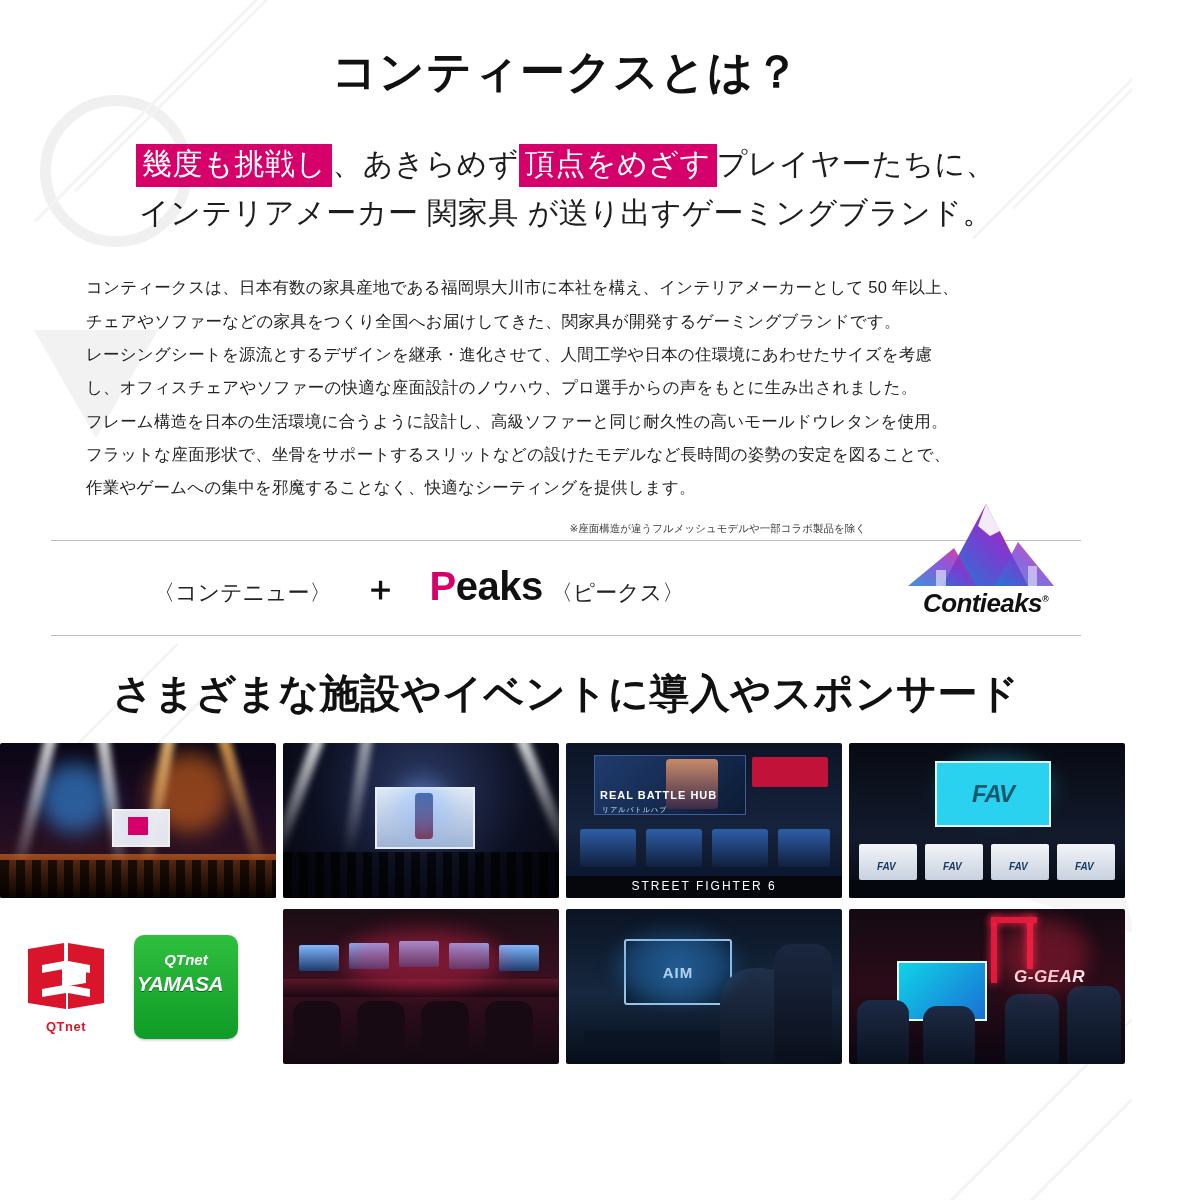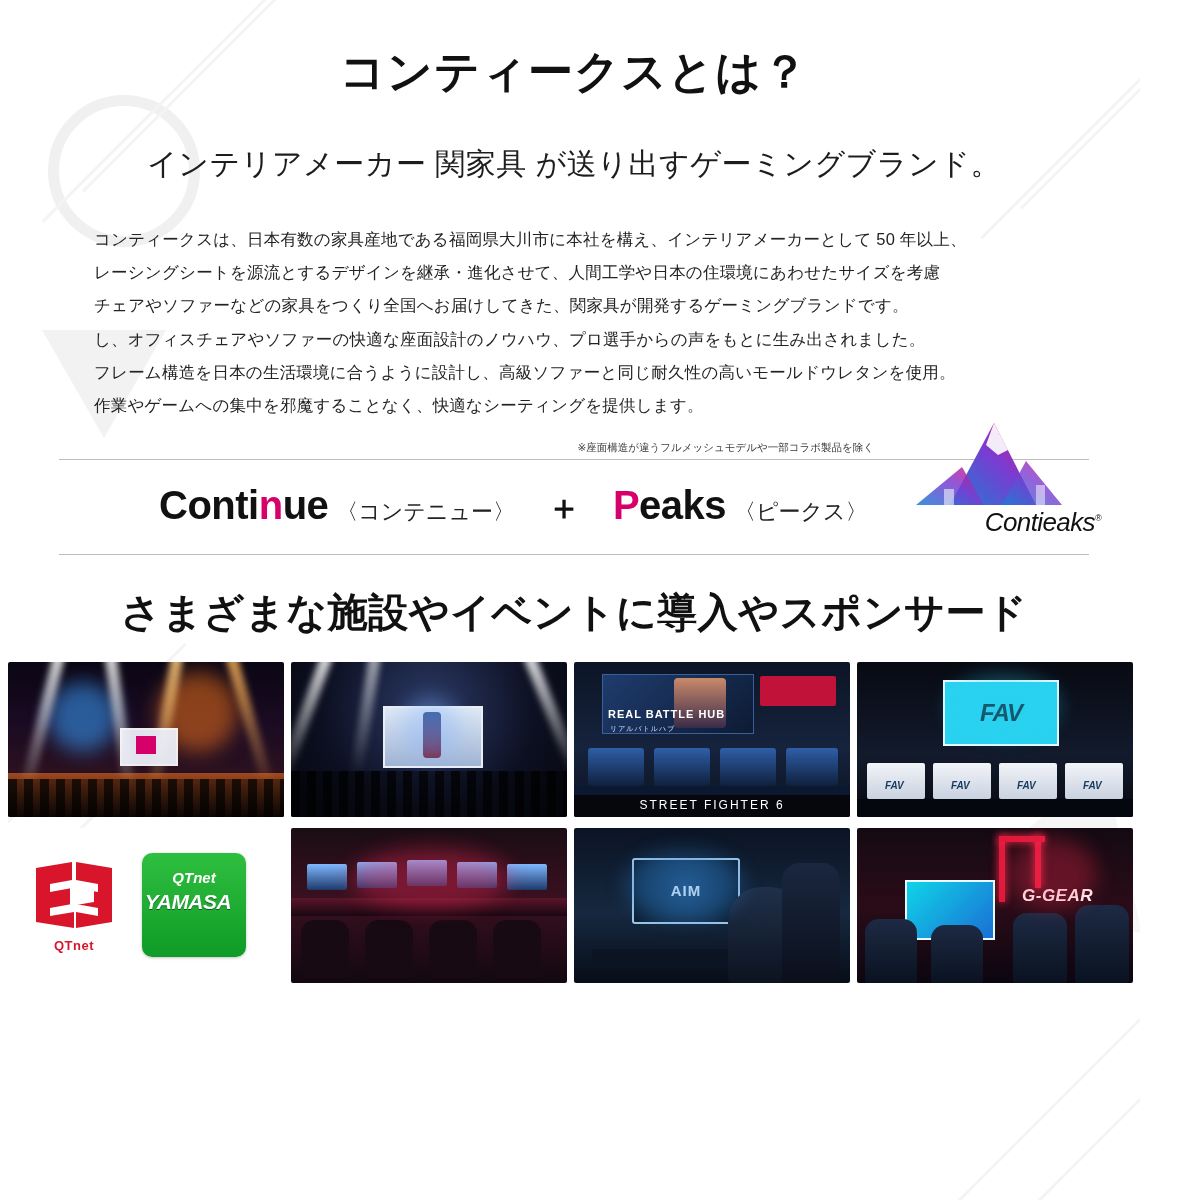--- a/index.html
+++ b/index.html
@@ -14,21 +14,20 @@
     color: #1a1a1a;
     overflow: hidden;
     position: relative;
   }
   .page {
     position: relative;
     width: 1132px;
     height: 1200px;
     overflow: hidden;
     background: #ffffff;
-    margin-left: 8px;
   }
 
   
   .bg-layer {
     position: absolute;
     inset: 0;
     overflow: hidden;
     pointer-events: none;
   }
   .bg-circle {
@@ -175,25 +174,25 @@
   .logo-box {
     position: absolute;
     right: -12px;
     top: -44px;
     width: 215px;
     height: 132px;
   }
   .logo-mark { display: block; }
   .logo-word {
     font-size: 26px;
-    font-weight: normal;
+    font-weight: bold;
     font-style: italic;
     letter-spacing: -0.6px;
     color: #111111;
-    text-align: right;
+    text-align: center;
     margin-top: -4px;
   }
   .logo-word sup { font-size: 9px; vertical-align: super; }
 
   h2.section-title {
     margin: 30px 0 0 0;
     text-align: center;
     font-size: 40px;
     font-weight: bold;
     color: #111111;
@@ -479,40 +478,43 @@
     <div class="bg-stripe s6"></div>
     <div class="bg-stripe s7"></div>
     <div class="bg-stripe s8"></div>
   </div>
 
   <div class="content">
 
     <h1 class="title">コンティークスとは？</h1>
 
     <div class="lead">
+      <div>
+        <span class="hl">幾度も挑戦し</span><span>、あきらめず</span><span class="hl">頂点をめざす</span><span>プレイヤーたちに、</span>
+      </div>
       <div>インテリアメーカー 関家具 が送り出すゲーミングブランド。</div>
     </div>
 
     <div class="body-copy">
       <p>コンティークスは、日本有数の家具産地である福岡県大川市に本社を構え、インテリアメーカーとして 50 年以上、</p>
+      <p>チェアやソファーなどの家具をつくり全国へお届けしてきた、関家具が開発するゲーミングブランドです。</p>
       <p>レーシングシートを源流とするデザインを継承・進化させて、人間工学や日本の住環境にあわせたサイズを考慮</p>
-      <p>チェアやソファーなどの家具をつくり全国へお届けしてきた、関家具が開発するゲーミングブランドです。</p>
       <p>し、オフィスチェアやソファーの快適な座面設計のノウハウ、プロ選手からの声をもとに生み出されました。</p>
       <p>フレーム構造を日本の生活環境に合うように設計し、高級ソファーと同じ耐久性の高いモールドウレタンを使用。</p>
+      <p>フラットな座面形状で、坐骨をサポートするスリットなどの設けたモデルなど長時間の姿勢の安定を図ることで、</p>
       <p>作業やゲームへの集中を邪魔することなく、快適なシーティングを提供します。</p>
     </div>
 
     <div class="note">※座面構造が違うフルメッシュモデルや一部コラボ製品を除く</div>
 
     <div class="brandline-wrap">
       <div class="rule top"></div>
       <div class="rule bottom"></div>
 
       <div class="formula">
-        <span class="word"><span>Conti</span><span class="pink">n</span><span>ue</span></span>
         <span class="kana">〈コンテニュー〉</span>
         <span class="plus">＋</span>
         <span class="word"><span class="pink">P</span><span>eaks</span></span>
         <span class="kana">〈ピークス〉</span>
       </div>
 
       <div class="logo-box">
         <svg class="logo-mark" width="215" height="96" viewBox="0 0 215 96">
           <defs>
             <linearGradient id="mg" x1="0" y1="1" x2="1" y2="0">

